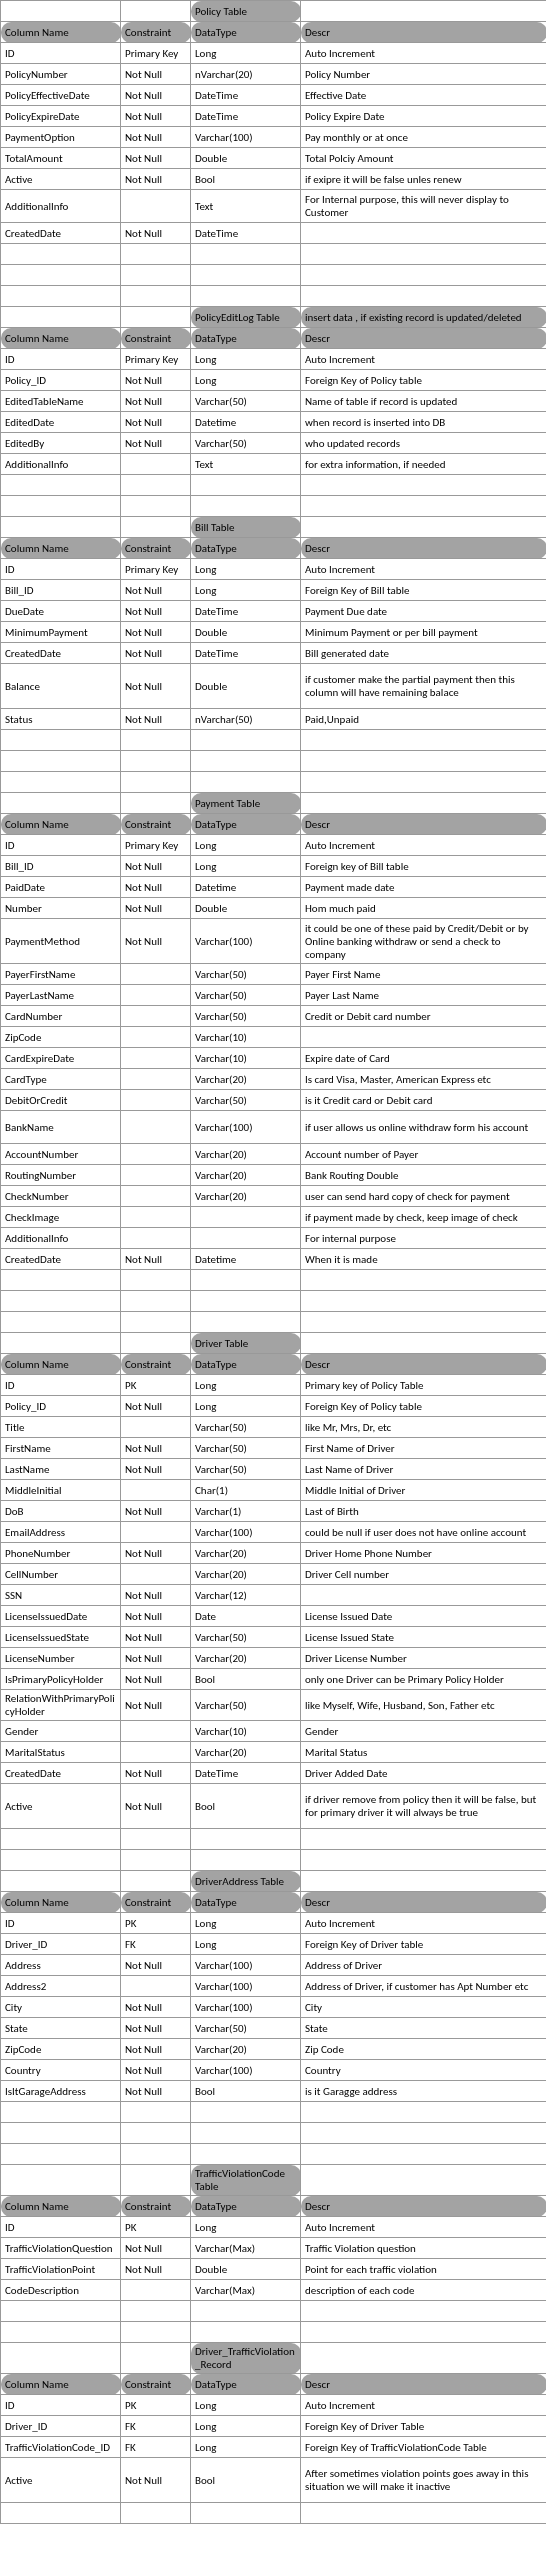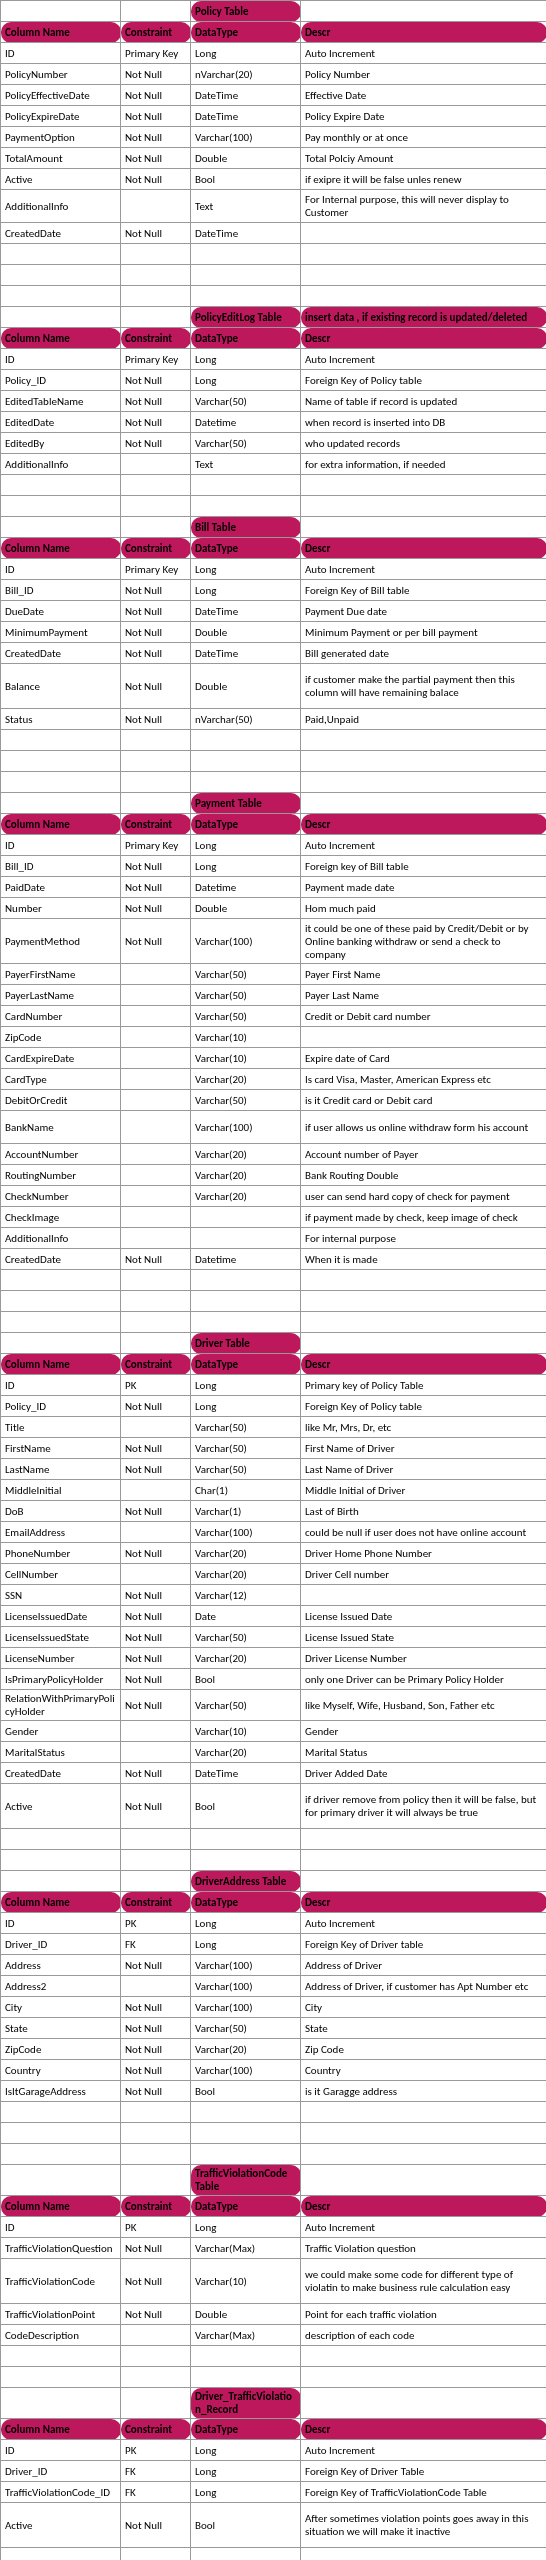--- a/index.html
+++ b/index.html
@@ -18,22 +18,22 @@
   td {
     border: 1px solid #999;
     padding: 2px 4px;
     height: 16px;
     vertical-align: middle;
     overflow: hidden;
     word-wrap: break-word;
     background: #fff;
   }
   td.header {
-    background: #be185d;
-    font-weight: bold;
+    background: #a3a3a3;
+    font-weight: normal;
     border-radius: 10px;
   }
   td.tall {
     height: 28px;
   }
   td.taller {
     height: 40px;
   }
   col.c1 { width: 120px; }
   col.c2 { width: 70px; }
@@ -664,26 +664,20 @@
         <td>Long</td>
         <td>Auto Increment</td>
       </tr>
 <tr>
         <td>TrafficViolationQuestion</td>
         <td>Not Null</td>
         <td>Varchar(Max)</td>
         <td>Traffic Violation question</td>
       </tr>
 <tr>
-        <td class="taller">TrafficViolationCode</td>
-        <td>Not Null</td>
-        <td>Varchar(10)</td>
-        <td>we could make some code for different type of violatin to make business rule calculation easy</td>
-      </tr>
-<tr>
         <td>TrafficViolationPoint</td>
         <td>Not Null</td>
         <td>Double</td>
         <td>Point for each traffic violation</td>
       </tr>
 <tr>
         <td>CodeDescription</td>
         <td></td>
         <td>Varchar(Max)</td>
         <td>description of each code</td>

